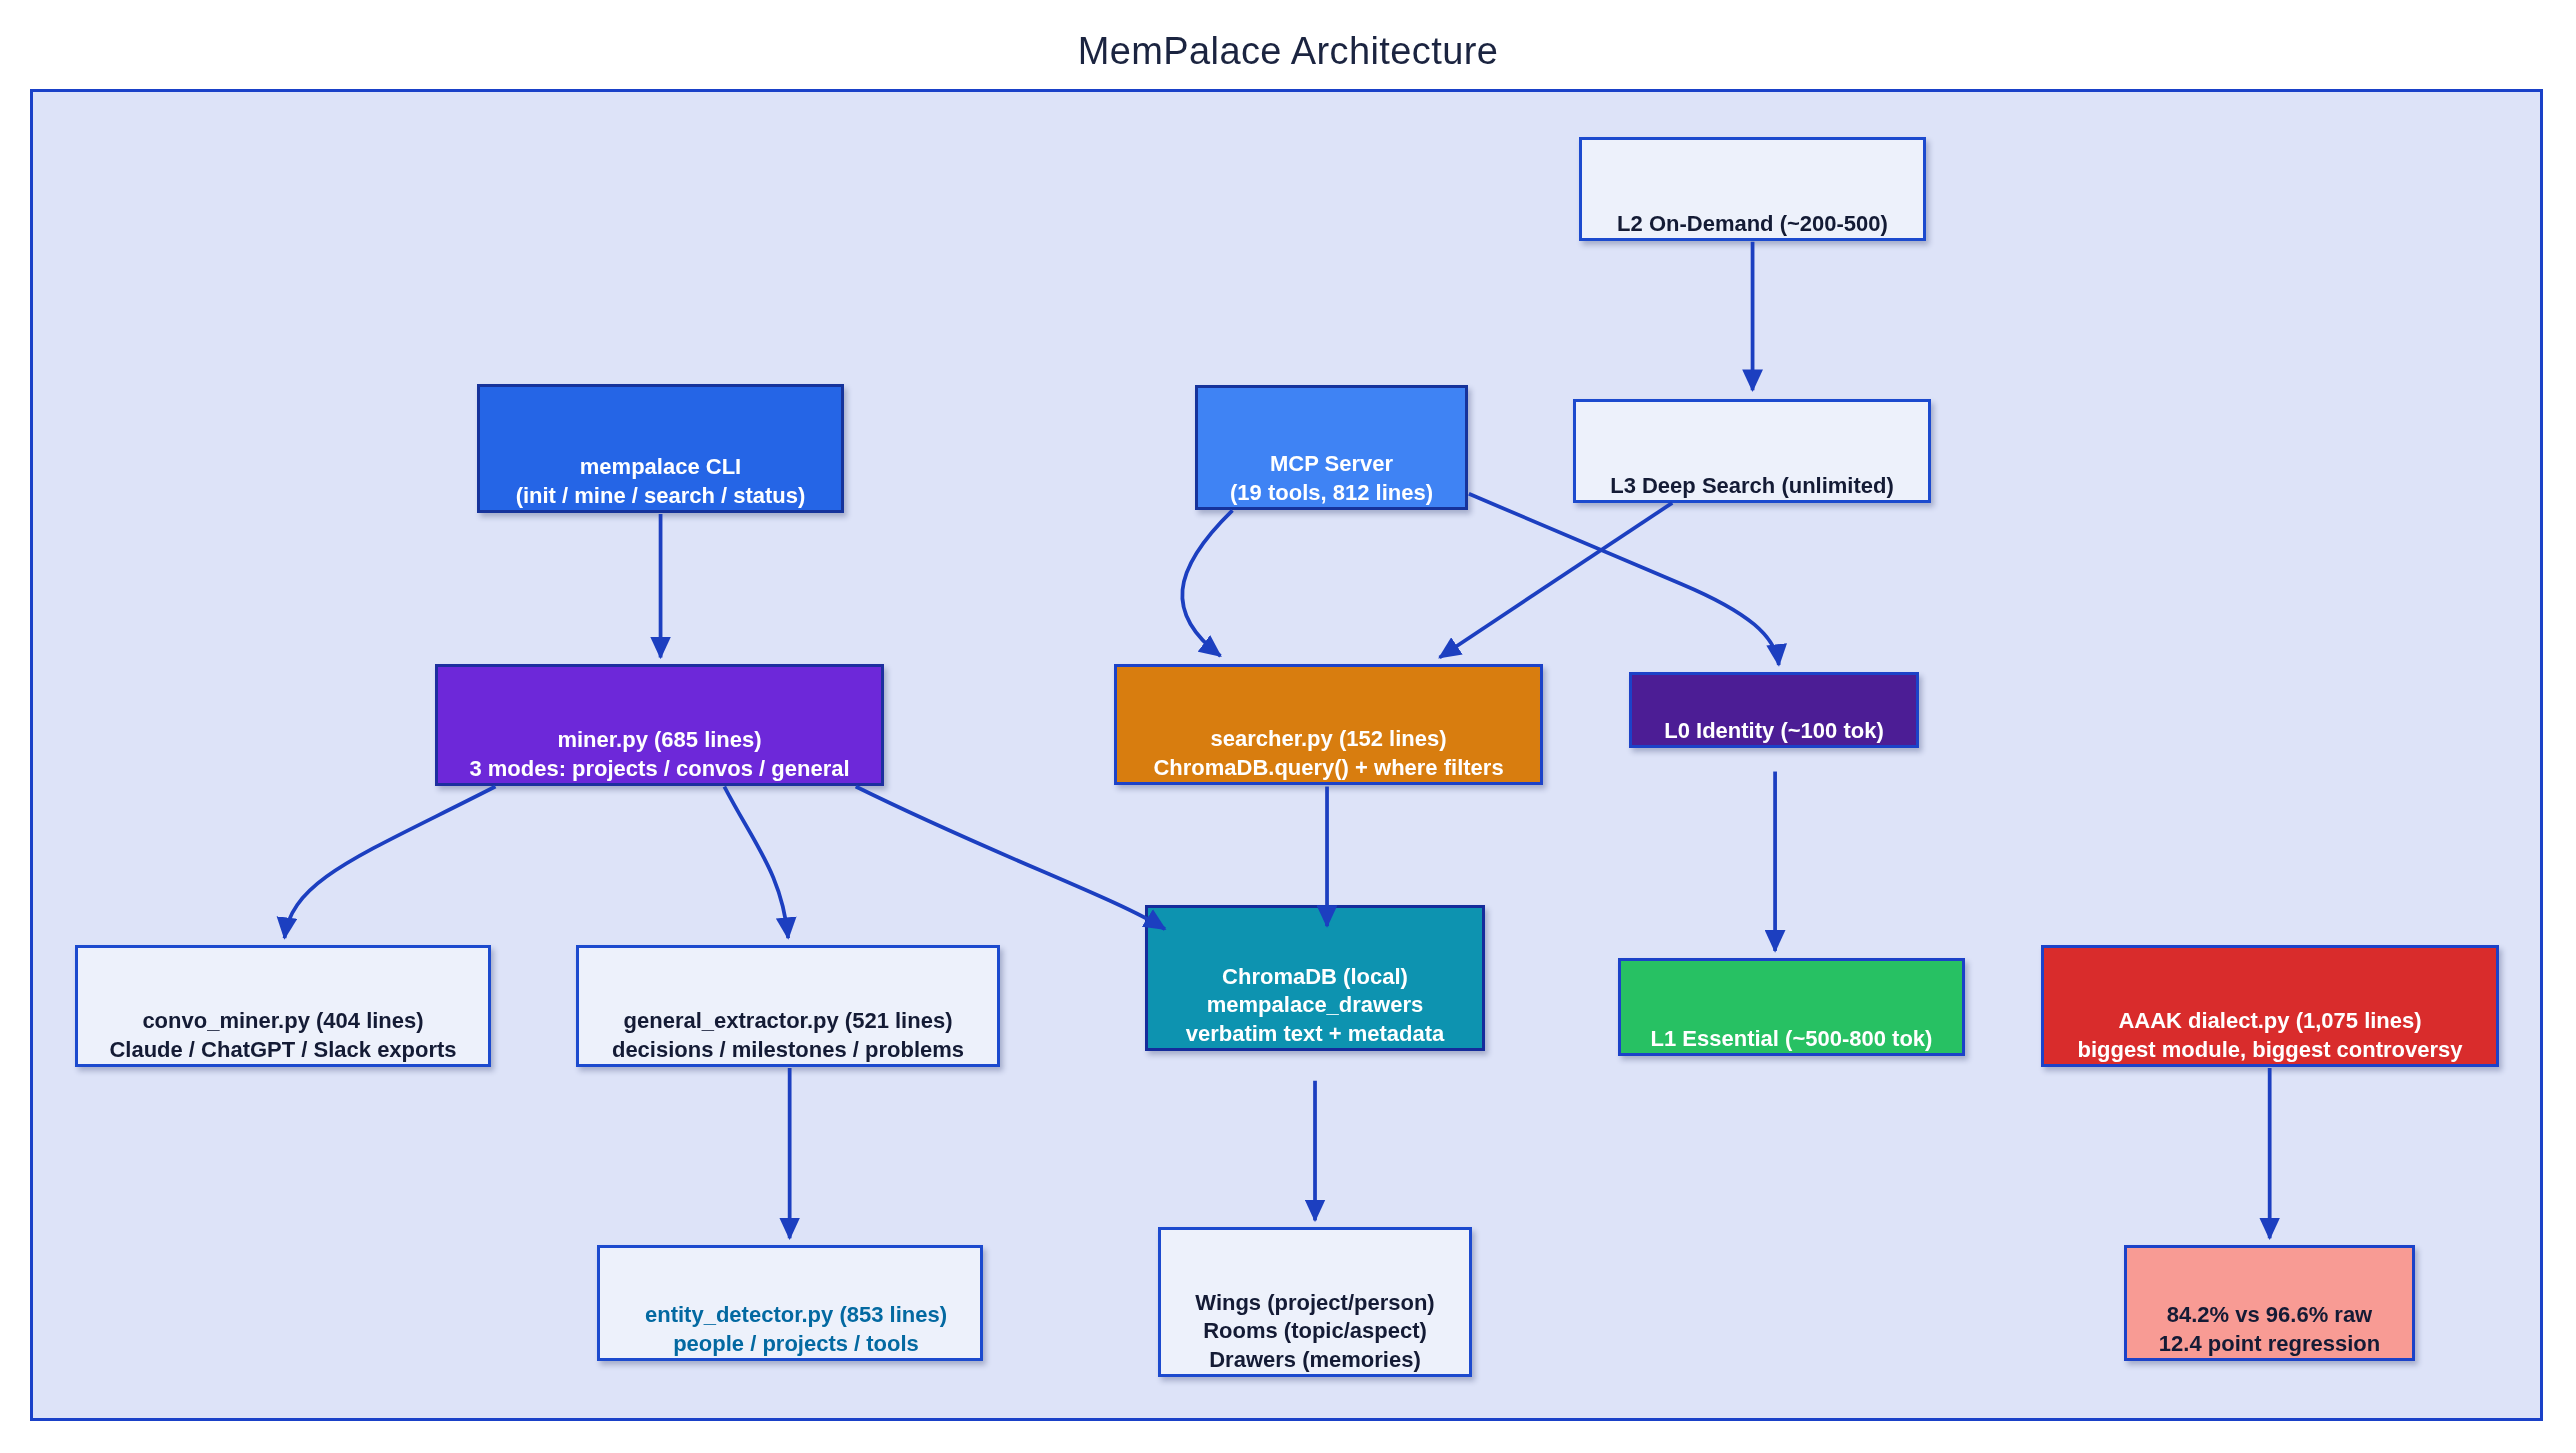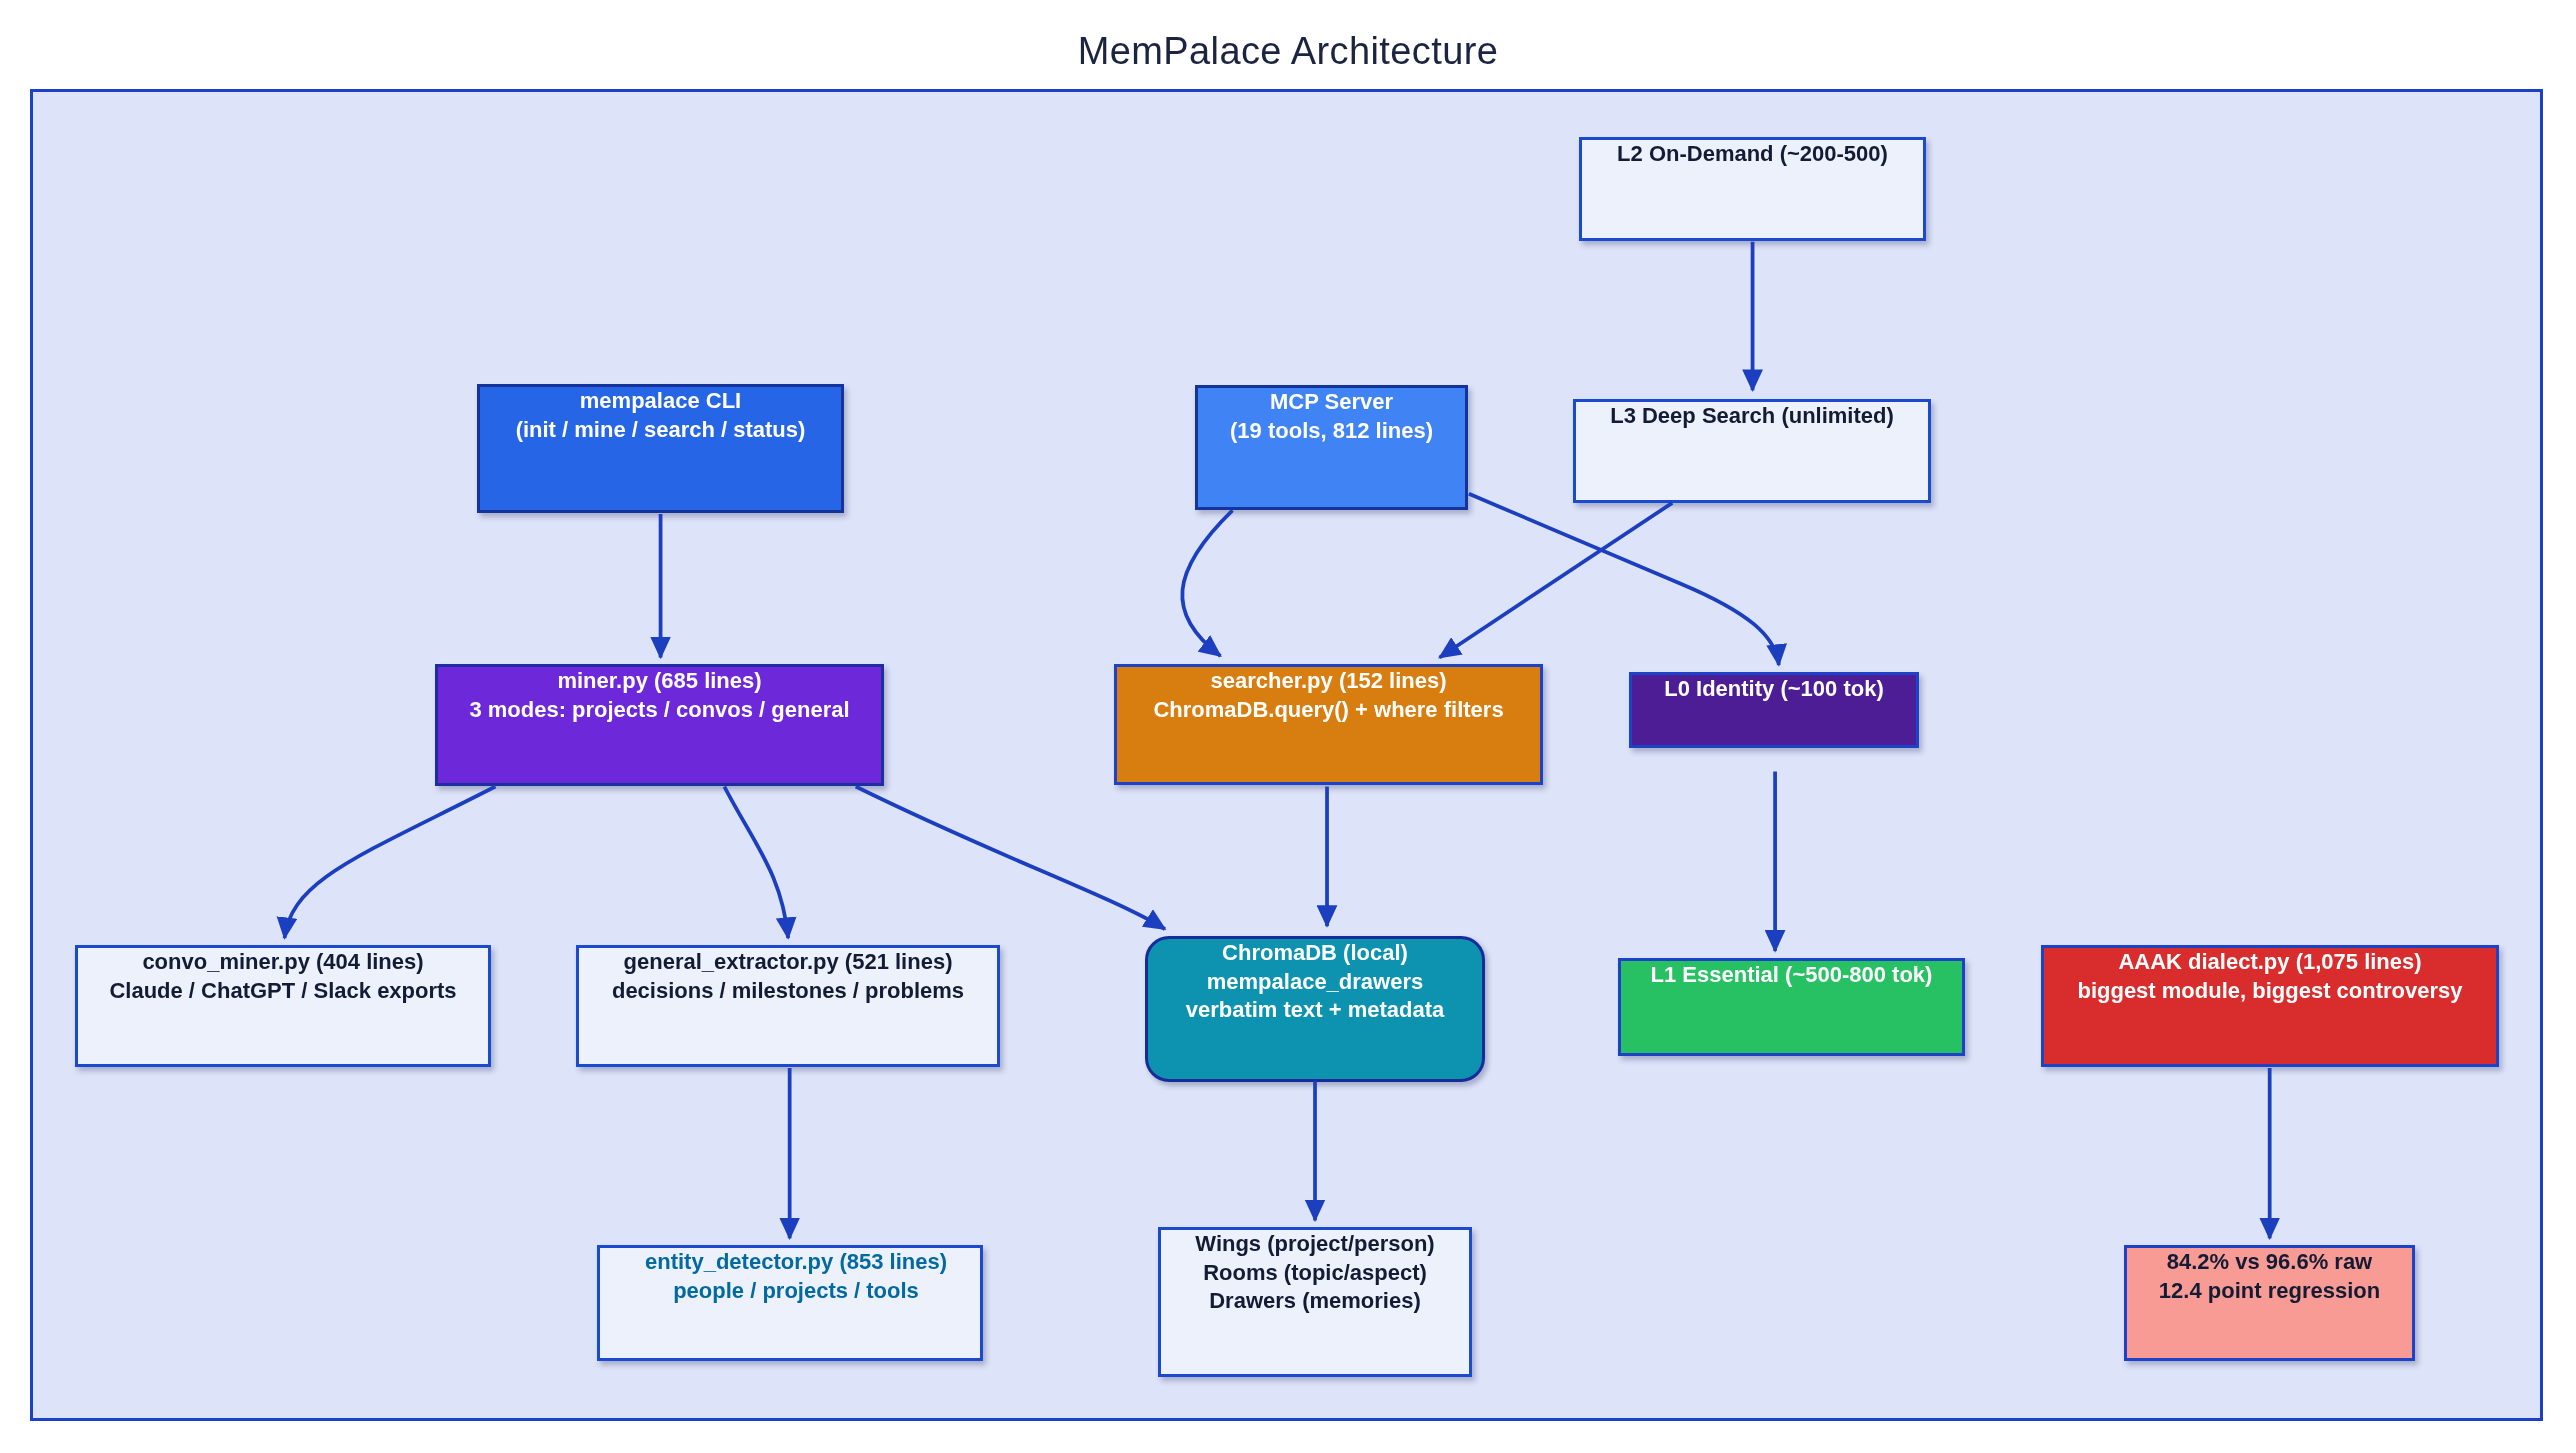--- a/index.html
+++ b/index.html
@@ -36,21 +36,21 @@
     box-sizing: border-box;
   }
   .node {
     position: absolute;
     box-sizing: border-box;
     border-style: solid;
     border-width: 3.8px;
     display: flex;
     flex-direction: column;
     align-items: center;
-    justify-content: flex-start;
+    justify-content: flex-end;
     text-align: center;
     font-weight: 700;
     font-size: 22px;
     line-height: 28.5px;
     box-shadow: 3px 3.8px 5.3px rgba(25, 35, 90, 0.28);
   }
   .node .node-line {
     white-space: nowrap;
   }
   #edge-layer {
@@ -101,21 +101,21 @@
         <div class="node-line">L0 Identity (~100 tok)</div>
       </div>
       <div class="node" style="left: 75px; top: 945px; width: 416px; height: 122px; background: rgb(237, 241, 251); border-color: rgb(28, 74, 206); color: rgb(20, 27, 53);">
         <div class="node-line">convo_miner.py (404 lines)</div>
         <div class="node-line">Claude / ChatGPT / Slack exports</div>
       </div>
       <div class="node" style="left: 576px; top: 945px; width: 424px; height: 122px; background: rgb(237, 241, 251); border-color: rgb(28, 74, 206); color: rgb(20, 27, 53);">
         <div class="node-line">general_extractor.py (521 lines)</div>
         <div class="node-line">decisions / milestones / problems</div>
       </div>
-      <div class="node" style="left: 1145px; top: 936px; width: 340px; height: 146px; background: rgb(13, 147, 176); border-color: rgb(21, 44, 155); color: rgb(255, 255, 255); border-radius: 24px;">
+      <div class="node" style="left: 1145px; top: 905px; width: 340px; height: 146px; background: rgb(13, 147, 176); border-color: rgb(21, 44, 155); color: rgb(255, 255, 255);">
         <div class="node-line">ChromaDB (local)</div>
         <div class="node-line">mempalace_drawers</div>
         <div class="node-line">verbatim text + metadata</div>
       </div>
       <div class="node" style="left: 1602px; top: 958px; width: 347px; height: 98px; background: rgb(39, 193, 99); border-color: rgb(28, 66, 200); color: rgb(255, 255, 255); margin-left: 16px;">
         <div class="node-line">L1 Essential (~500-800 tok)</div>
       </div>
       <div class="node" style="left: 2041px; top: 945px; width: 458px; height: 122px; background: rgb(217, 44, 44); border-color: rgb(28, 66, 200); color: rgb(255, 255, 255);">
         <div class="node-line">AAAK dialect.py (1,075 lines)</div>
         <div class="node-line">biggest module, biggest controversy</div>

